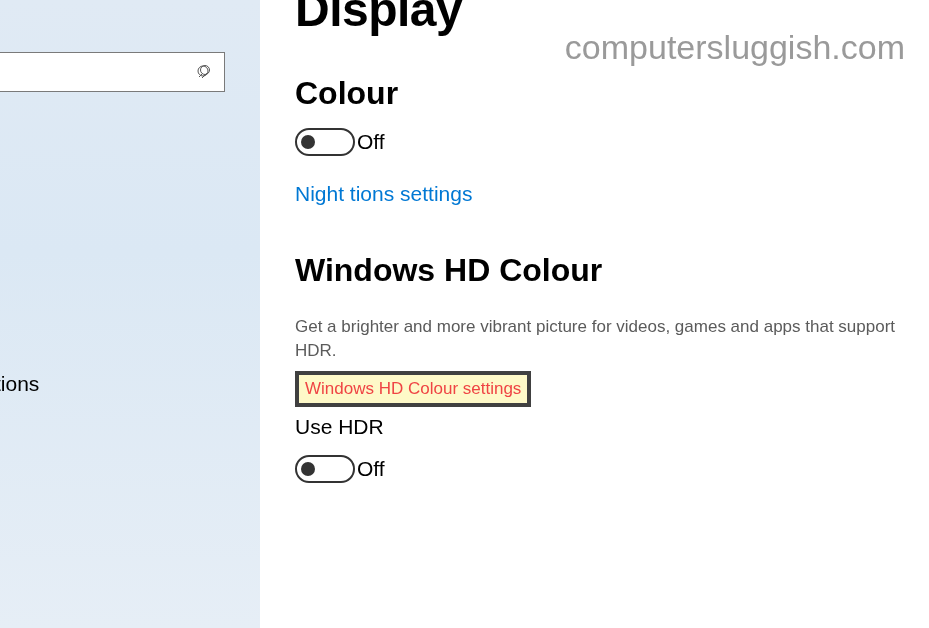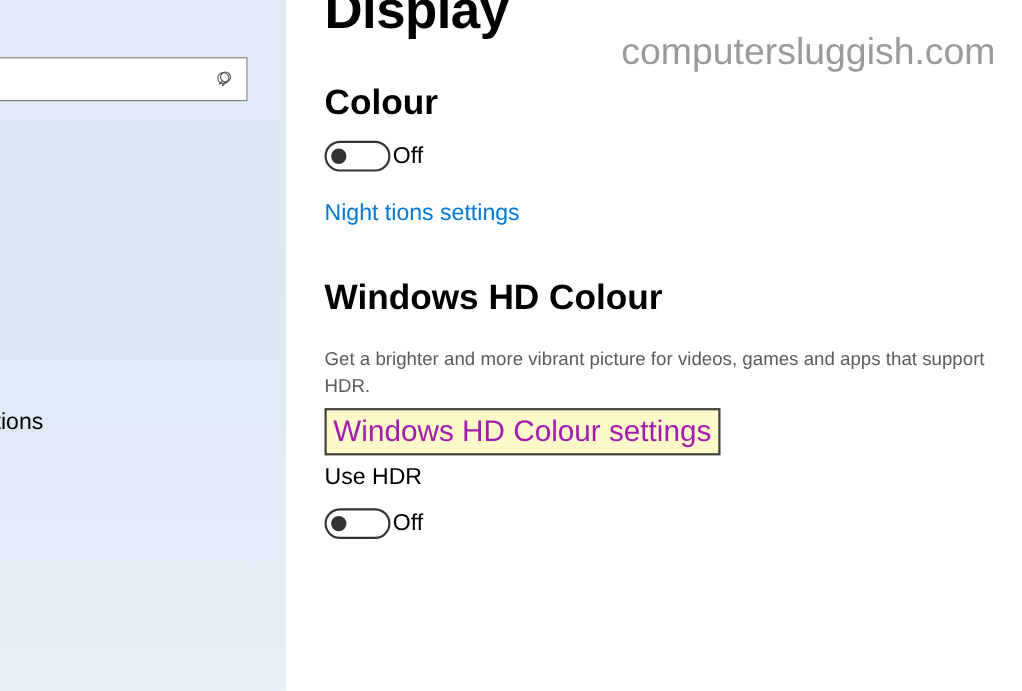--- a/index.html
+++ b/index.html
@@ -123,24 +123,24 @@
     }
     .description {
       font-size: 17px;
       color: #5b5b5b;
       margin-top: 26px;
       line-height: 1.4;
       max-width: 640px;
     }
     .highlighted-link {
       display: inline-block;
-      font-size: 27px;
-      color: #a21caf;
+      font-size: 17px;
+      color: #ef4444;
       background: #fef9c8;
-      border: 2px solid #404040;
+      border: 4px solid #404040;
       padding: 4px 6px;
       margin-top: 8px;
       cursor: pointer;
     }
   </style>
 </head>
 <body>
 
 <div class="sidebar">
   <div class="search-box">

